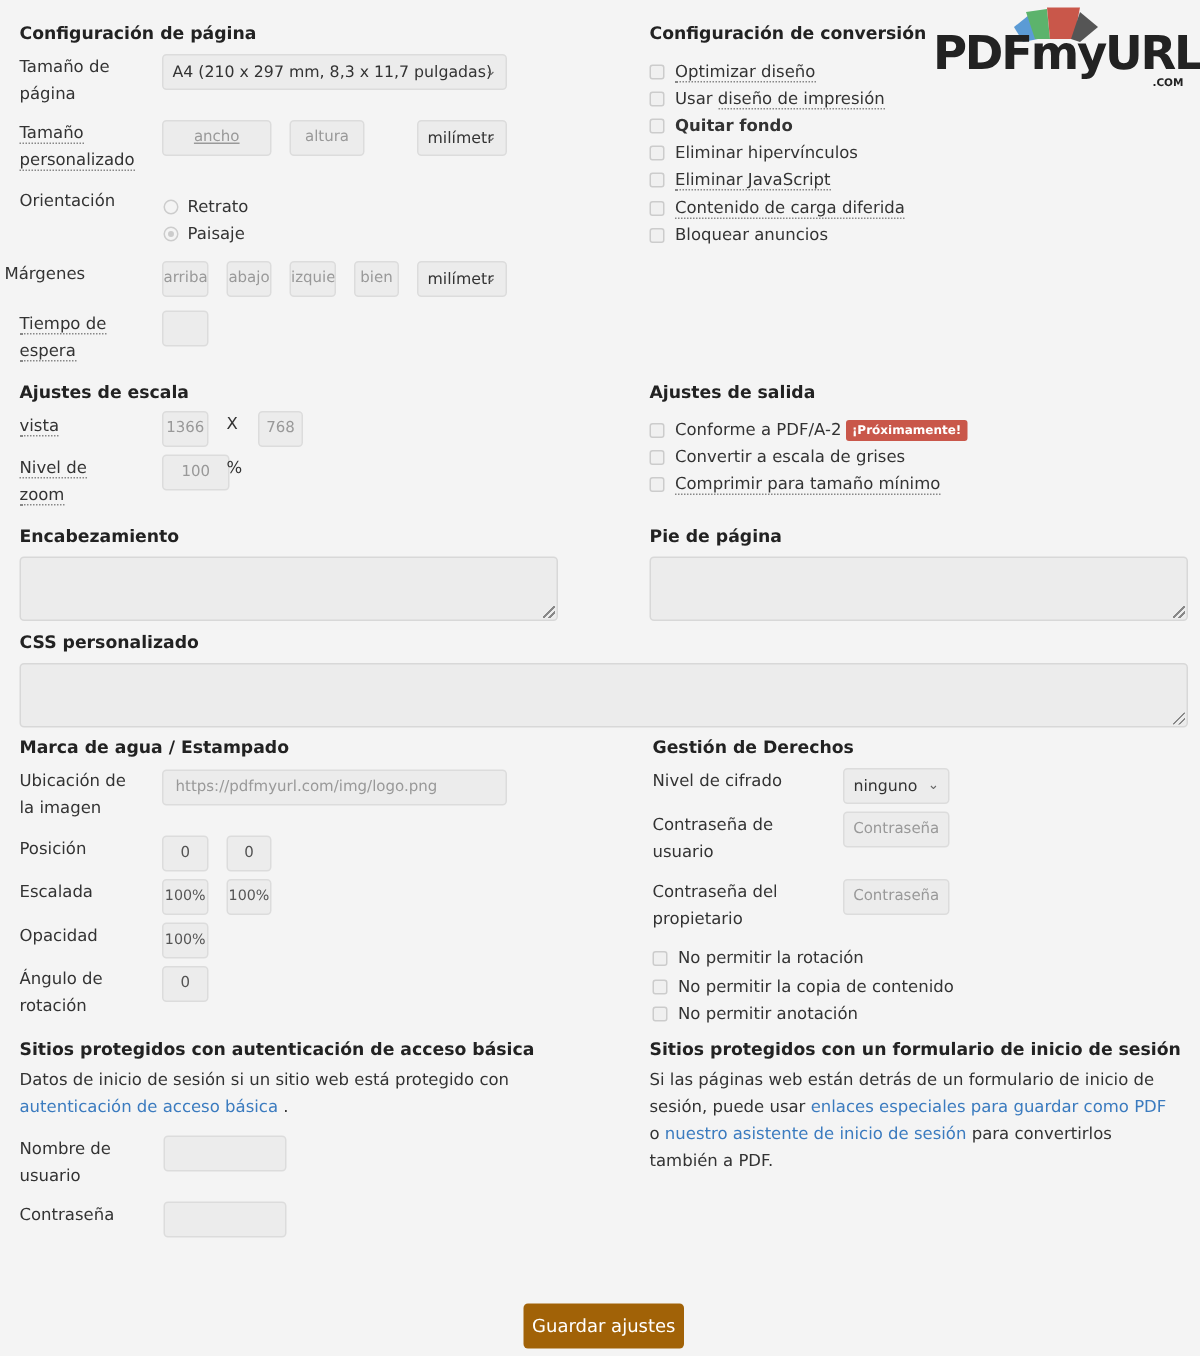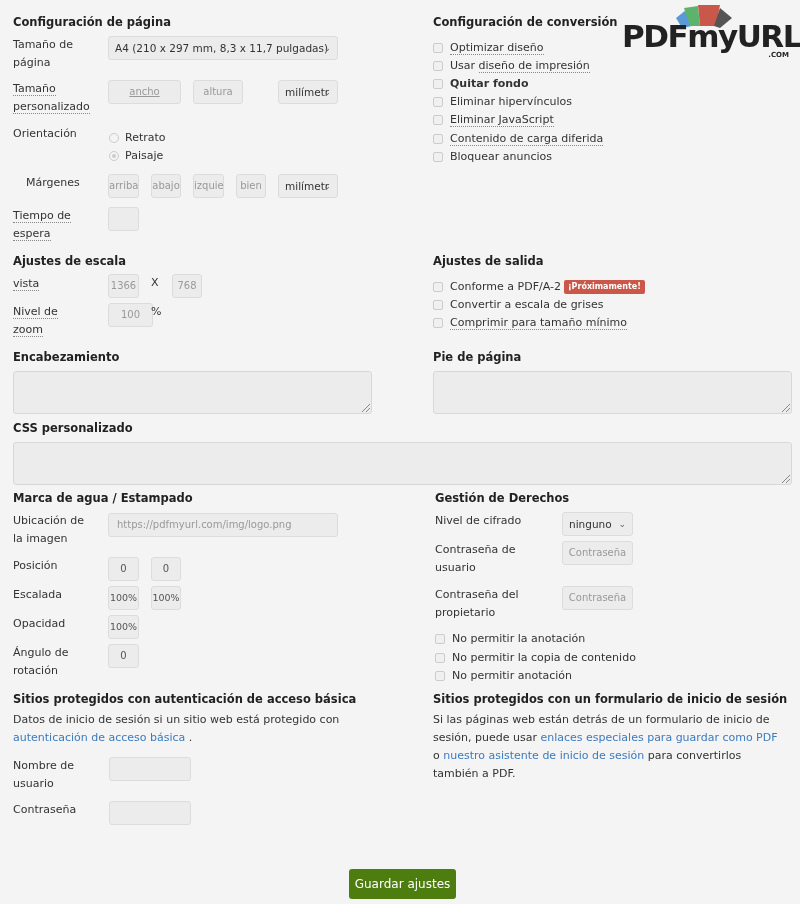--- a/index.html
+++ b/index.html
@@ -22,21 +22,21 @@
   .sel .chev { position: absolute; right: 6px; top: 0; font-size: 9px; color: #666; }
   .ta { position: absolute; background: #ececec; border: 1px solid #d8d8d8; border-radius: 3px; }
   .ta .grip { position: absolute; right: 1px; bottom: 1px; width: 8px; height: 8px;
     background: linear-gradient(135deg, transparent 45%, #888 45%, #888 55%, transparent 55%, transparent 70%, #888 70%, #888 80%, transparent 80%); }
   .cb { position: absolute; width: 10px; height: 10px; border: 1px solid #ccc; border-radius: 2px; background: #f0f0f0; }
   .rb { position: absolute; width: 10px; height: 10px; border: 1px solid #ccc; border-radius: 50%; background: #f4f4f4; }
   .rb.on::after { content: ""; position: absolute; left: 2px; top: 2px; width: 4px; height: 4px; border-radius: 50%; background: #ccc; }
   .cbl { position: absolute; font-size: 11px; color: #333; line-height: 14px; white-space: nowrap; }
   .badge { display: inline-block; background: #c9574a; color: #fff; font-size: 8px; font-weight: bold; padding: 1px 4px; border-radius: 2px; margin-left: 3px; vertical-align: 1px; line-height: 12px; }
   a.link { color: #3b7bbf; text-decoration: none; }
-  .btn { position: absolute; left: 349px; top: 869px; width: 107px; height: 30px; background: #4d7c0f; border-radius: 3px; color: #fff; font-size: 12px; text-align: center; line-height: 30px; }
+  .btn { position: absolute; left: 349px; top: 869px; width: 107px; height: 30px; background: #a16207; border-radius: 3px; color: #fff; font-size: 12px; text-align: center; line-height: 30px; }
   .logo { position: absolute; left: 620px; top: 4px; width: 175px; height: 60px; }
   .logo .txt { position: absolute; left: 2px; top: 14px; font-family: "DejaVu Sans", sans-serif; font-weight: bold; font-size: 31px; color: #222; letter-spacing: -1.5px; line-height: 36px; }
   .logo .com { position: absolute; right: 6px; top: 47px; font-size: 7px; font-weight: bold; color: #222; }
 </style>
 </head>
 <body>
 
 <div class="logo">
   <svg class="abs" style="left:50px;top:0;" width="70" height="24" viewBox="0 0 70 24">
     <polygon points="6,14 16,6 22,22 12,24" fill="#5b9bd5"></polygon>
@@ -62,21 +62,21 @@
   <span>milímetr</span>
   <span class="chev">⌄</span>
 </div>
 
 <div class="abs lbl" style="left:13px;top:125px;">Orientación</div>
 <div class="rb" style="left:109px;top:133px;"></div>
 <div class="cbl" style="left:125px;top:131px;">Retrato</div>
 <div class="rb on" style="left:109px;top:151px;"></div>
 <div class="cbl" style="left:125px;top:149px;">Paisaje</div>
 
-<div class="abs lbl" style="left:26px;top:174px;">Márgenes</div>
+<div class="abs lbl" style="left:3px;top:174px;">Márgenes</div>
 <div class="inp" style="left:108px;top:174px;width:31px;">arriba</div>
 <div class="inp" style="left:151px;top:174px;width:30px;">abajo</div>
 <div class="inp" style="left:193px;top:174px;width:31px;">izquierda</div>
 <div class="inp" style="left:236px;top:174px;width:30px;">bien</div>
 <div class="sel" style="left:278px;top:174px;width:60px;">
   <span>milímetr</span>
   <span class="chev">⌄</span>
 </div>
 
 <div class="abs lbl" style="left:13px;top:207px;width:70px;"><span class="dotted">Tiempo de espera</span></div>
@@ -147,21 +147,21 @@
 <div class="abs lbl" style="left:435px;top:512px;">Nivel de cifrado</div>
 <div class="sel" style="left:562px;top:512px;width:71px;">
   <span>ninguno</span>
   <span class="chev">⌄</span>
 </div>
 <div class="abs lbl" style="left:435px;top:541px;width:90px;">Contraseña de usuario</div>
 <div class="inp" style="left:562px;top:541px;width:71px;">Contraseña</div>
 <div class="abs lbl" style="left:435px;top:586px;width:100px;">Contraseña del propietario</div>
 <div class="inp" style="left:562px;top:586px;width:71px;">Contraseña</div>
 <div class="cb" style="left:435px;top:634px;"></div>
-<div class="cbl" style="left:452px;top:632px;">No permitir la anotación</div>
+<div class="cbl" style="left:452px;top:632px;">No permitir la rotación</div>
 <div class="cb" style="left:435px;top:653px;"></div>
 <div class="cbl" style="left:452px;top:651px;">No permitir la copia de contenido</div>
 <div class="cb" style="left:435px;top:671px;"></div>
 <div class="cbl" style="left:452px;top:669px;">No permitir anotación</div>
 
 <div class="abs h" style="left:13px;top:692px;">Sitios protegidos con autenticación de acceso básica</div>
 <div class="abs lbl" style="left:13px;top:711px;width:380px;">
   <span>Datos de inicio de sesión si un sitio web está protegido con</span><br>
   <a class="link">autenticación de acceso básica</a><span> .</span>
 </div>

